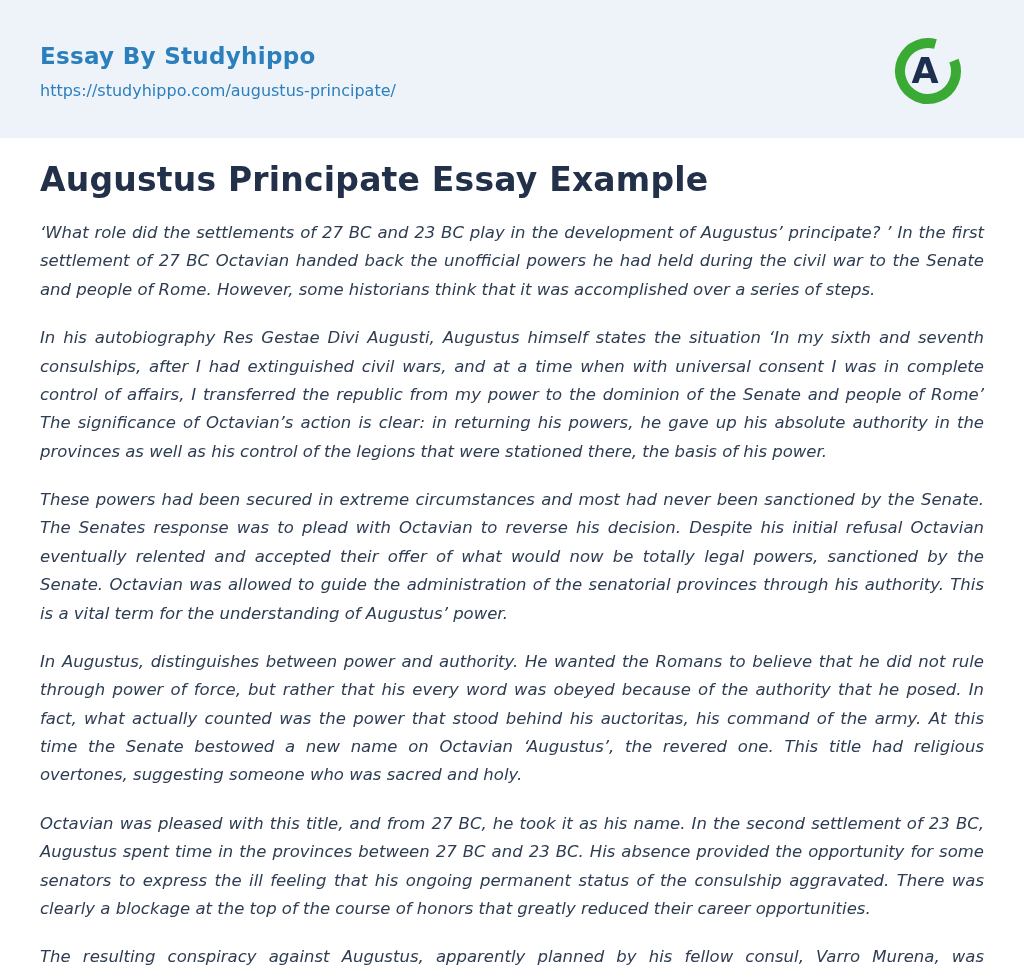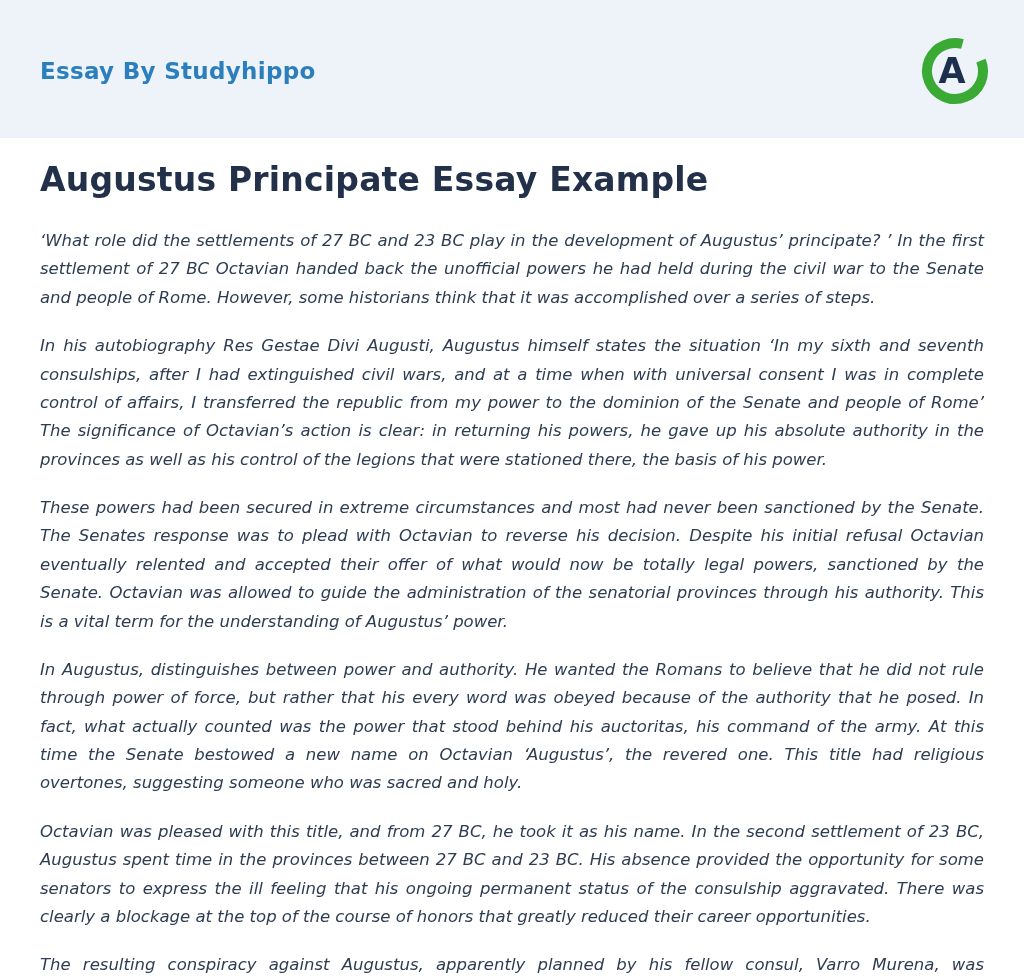--- a/index.html
+++ b/index.html
@@ -8,21 +8,21 @@
     width: 1024px;
     height: 979px;
     background: #ffffff;
     font-family: "DejaVu Sans", "Liberation Sans", sans-serif;
     overflow: hidden;
   }
 
   
   .page-header {
     background: #eef3f9;
-    padding: 34px 32px 30px 40px;
+    padding: 34px 59px 30px 40px;
     display: flex;
     align-items: center;
     justify-content: space-between;
   }
   .header-left { display: flex; flex-direction: column; }
   .site-link {
     color: #2b7fbd;
     font-size: 23px;
     font-weight: bold;
     letter-spacing: 0.3px;
@@ -46,37 +46,38 @@
 
   
   .article {
     padding: 22px 40px 0 40px;
   }
   .essay-title {
     color: #22304a;
     font-size: 33px;
     font-weight: bold;
     letter-spacing: 0.2px;
-    margin-bottom: 28px;
+    margin-bottom: 20px;
   }
   .essay-paragraph {
     color: #2e3d52;
     font-size: 16.5px;
     line-height: 1.72;
     text-align: justify;
     margin-bottom: 20px;
     font-style: italic;
   }
 </style>
 </head>
 <body>
 
 <header class="page-header">
   <div class="header-left">
     <a class="site-link">Essay By Studyhippo</a>
+    <a class="page-url">https://studyhippo.com/augustus-principate/</a>
   </div>
   <div class="logo-wrap">
     <svg viewBox="0 0 74 74" width="74" height="74">
       <circle cx="37" cy="37" r="28" fill="none" stroke="#3aaa35" stroke-width="10" stroke-dasharray="150 26" transform="rotate(-22 37 37)"></circle>
       <text x="34" y="49" text-anchor="middle" font-family="DejaVu Sans, sans-serif" font-size="35" font-weight="bold" fill="#1d2f4e">A</text>
     </svg>
   </div>
 </header>
 
 <main class="article">

